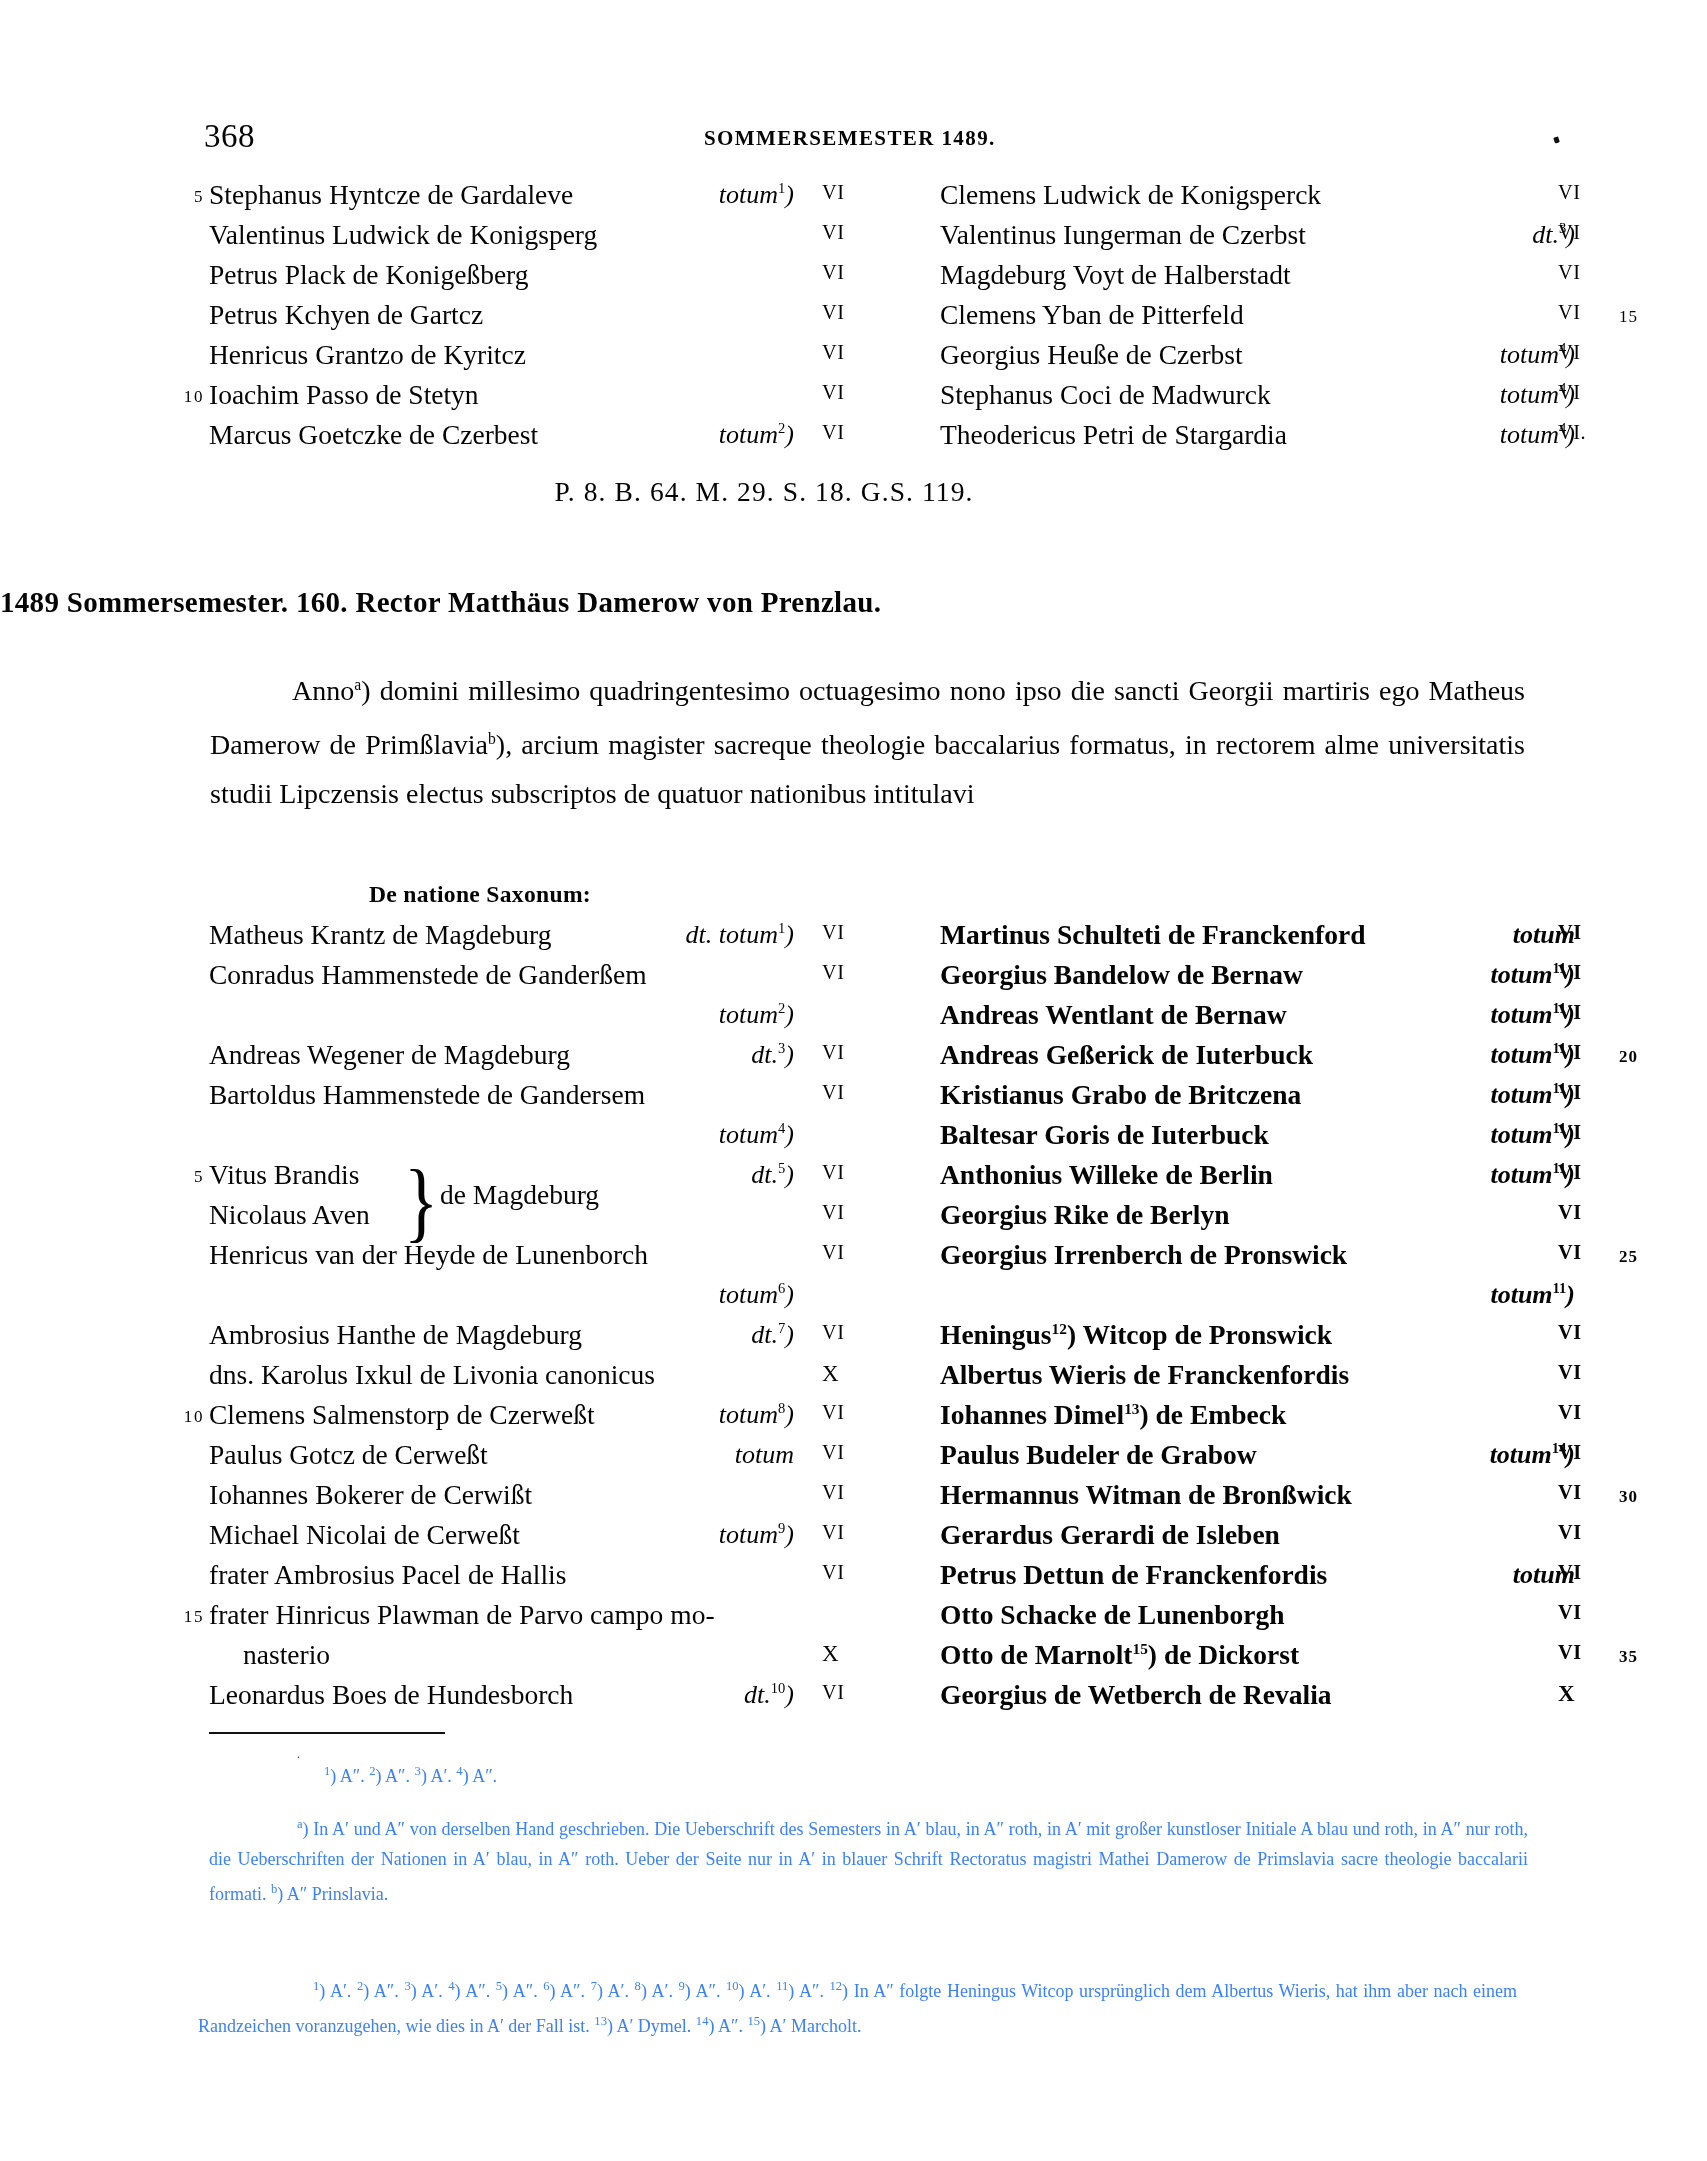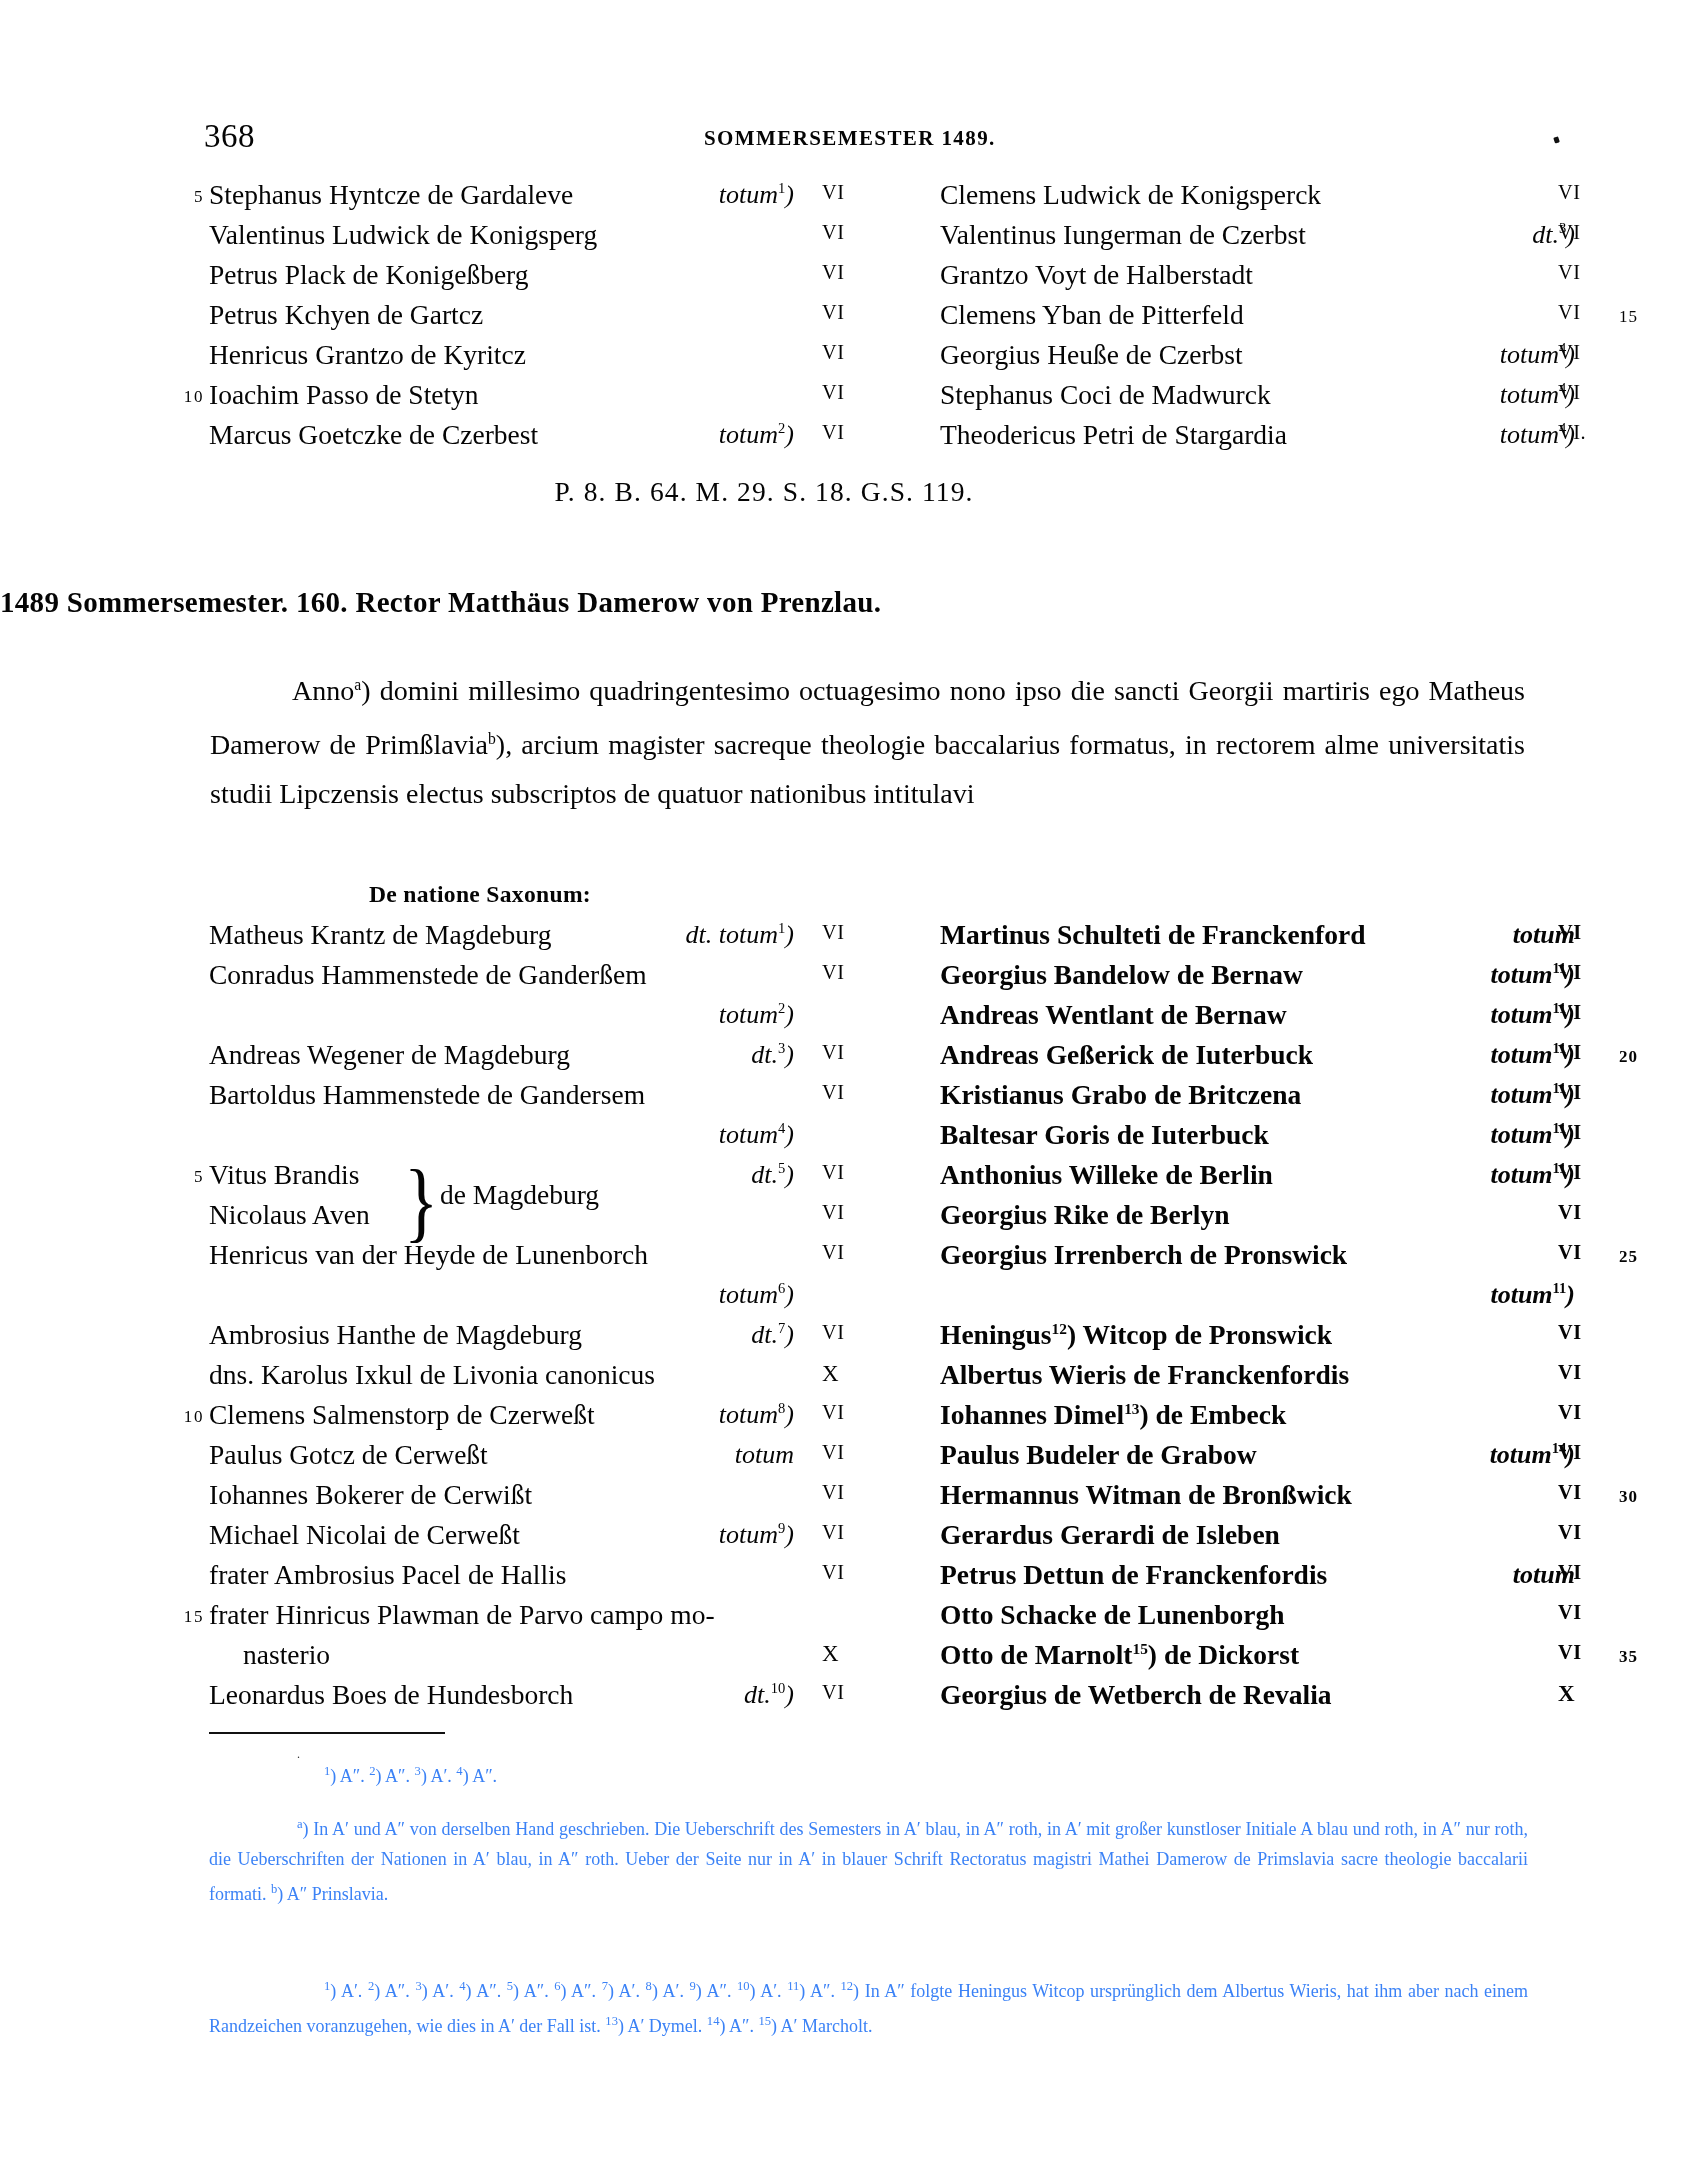--- a/index.html
+++ b/index.html
@@ -64,21 +64,21 @@
     font-family:"Liberation Serif",serif;
   }
 
   
   .fnrule{position:absolute;left:209px;top:1732px;width:236px;height:1.6px;background:#111;}
   .fnspeck{position:absolute;left:297px;top:1747px;font-size:12px;color:#333;}
   .fn{position:absolute;font-size:18px;line-height:30px;color:#3b82f6;}
   .fn sup{font-size:.7em;}
   .fnrow1{left:209px;top:1756px;width:1319px;text-indent:115px;}
   .fnA{left:209px;top:1809px;width:1319px;text-align:justify;text-indent:88px;}
-  .fnrow2{left:209px;top:1971px;width:1319px;text-align:justify;text-indent:115px;}
+  .fnrow2{left:198px;top:1971px;width:1319px;text-align:justify;text-indent:115px;}
   .strike{position:relative;}
   .strike:after{
     content:"";position:absolute;left:0;right:-7.7px;top:56%;height:1.6px;background:#111;
   }
 </style>
 </head>
 <body>
 
 <div class="page">
 
@@ -127,21 +127,21 @@
         <div class="row">
           <span class="nm">Clemens Ludwick de Konigsperck</span>
           <span class="val" style="left:618px;">VI</span>
         </div>
         <div class="row">
           <span class="nm">Valentinus Iungerman de Czerbst</span>
           <span class="qual" style="right:107px;">dt.<sup>3</sup>)</span>
           <span class="val" style="left:618px;">VI</span>
         </div>
         <div class="row">
-          <span class="nm">Grantzo Voyt de Halberstadt</span>
+          <span class="nm">Magdeburg Voyt de Halberstadt</span>
           <span class="val" style="left:618px;">VI</span>
         </div>
         <div class="row">
           <span class="nm">Clemens Yban de Pitterfeld</span>
           <span class="val" style="left:618px;">VI</span>
           <span class="rightno" style="left:679px;">15</span>
         </div>
         <div class="row">
           <span class="nm">Georgius Heuße de Czerbst</span>
           <span class="qual" style="right:107px;">totum<sup>4</sup>)</span>

